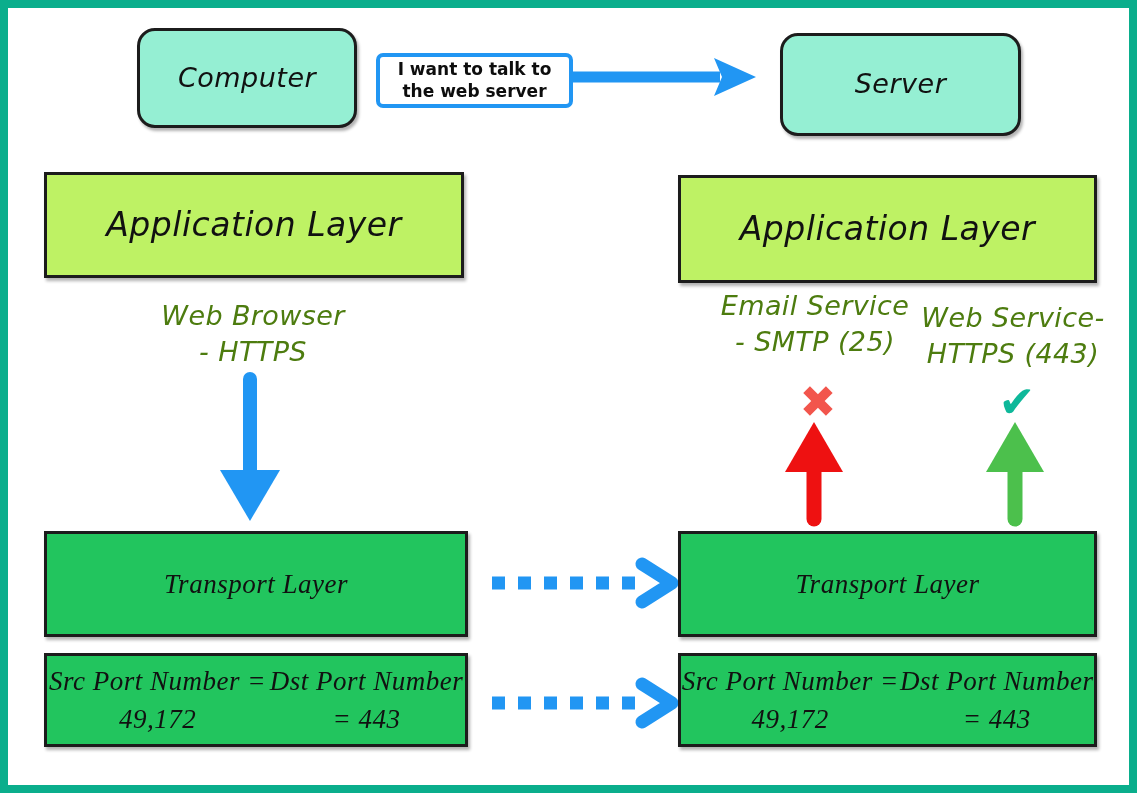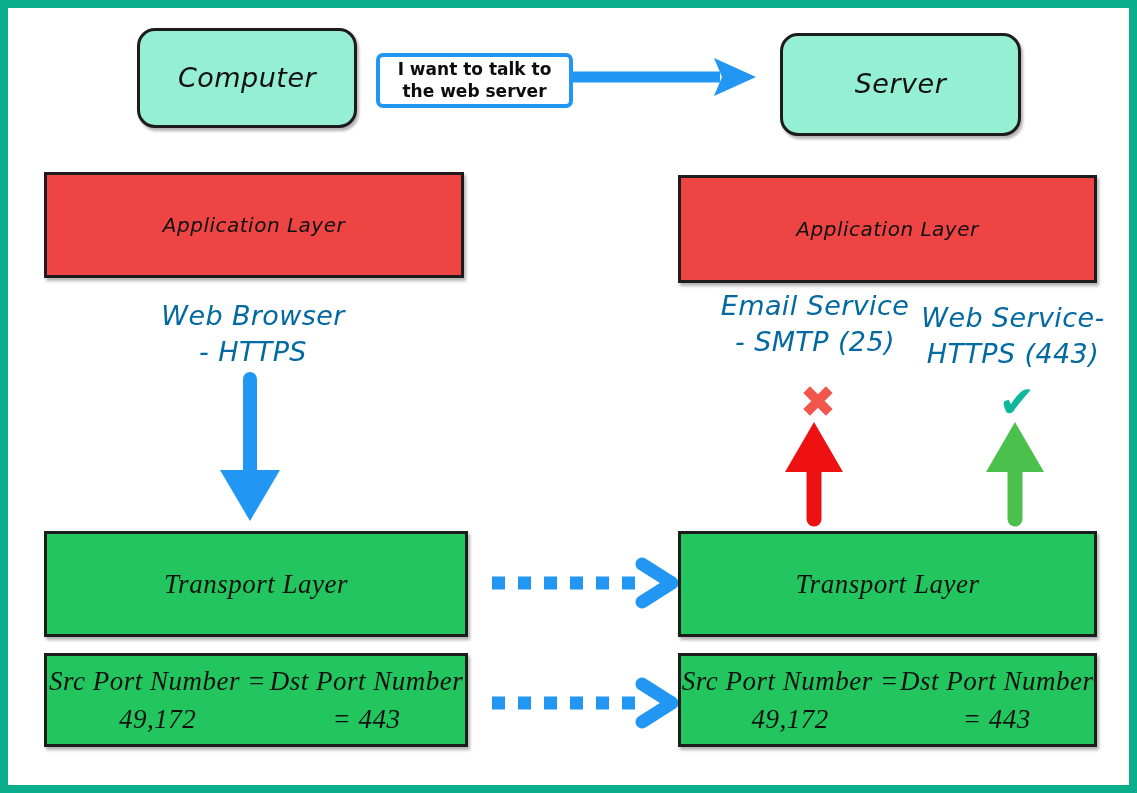--- a/index.html
+++ b/index.html
@@ -47,42 +47,42 @@
 
   
   .endpoint {
     background: #95efd3;
     border-radius: 18px;
     font-size: 27px;
   }
 
   
   .app-layer {
-    background: #ef4444;
-    font-size: 20px;
+    background: #bef264;
+    font-size: 33px;
   }
 
   
   .transport-layer,
   .port-box {
     background: #22c55e;
     font-family: Liberation Serif, serif;
   }
   .transport-layer { font-size: 27px; }
   .port-box {
     font-size: 27px;
     flex-direction: row;
     line-height: 1.42;
   }
 
   
   .annot {
     position: absolute;
     text-align: center;
-    color: #0369a1;
+    color: #4d7c0f;
     font-size: 27px;
     font-style: italic;
     line-height: 1.32;
     white-space: pre-line;
     letter-spacing: 0.4px;
   }
 
   
   .callout {
     position: absolute;

